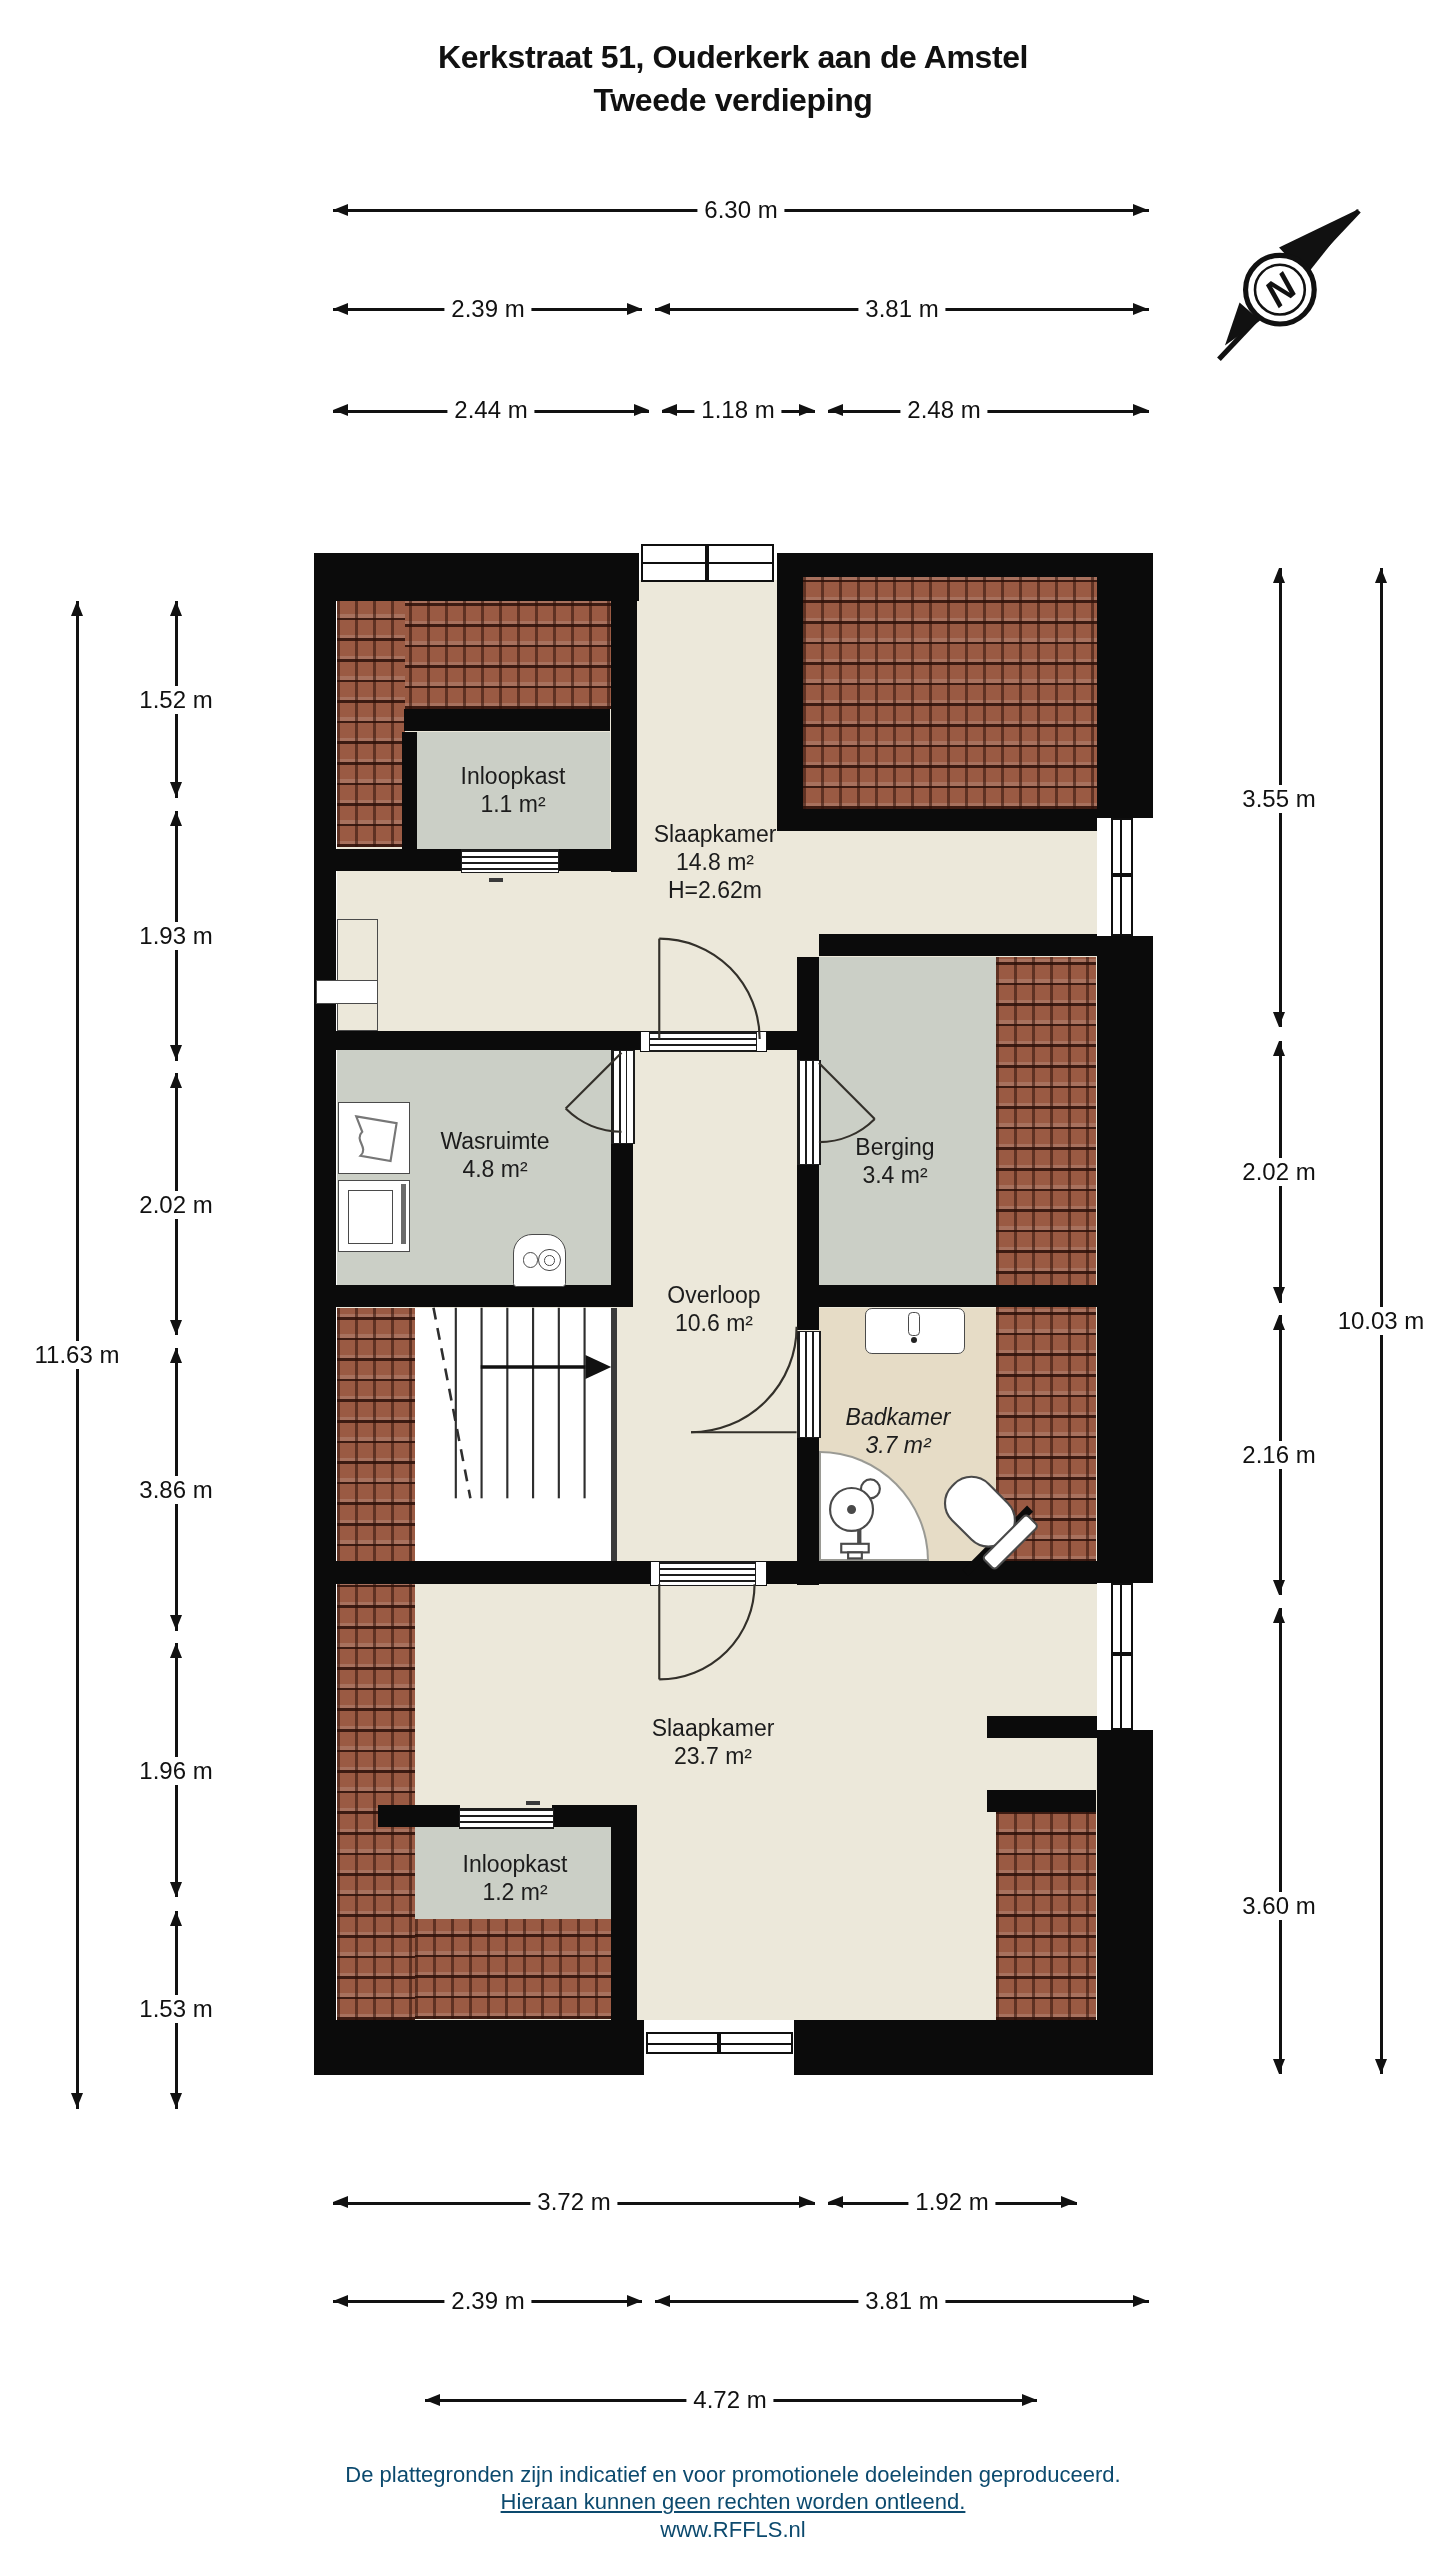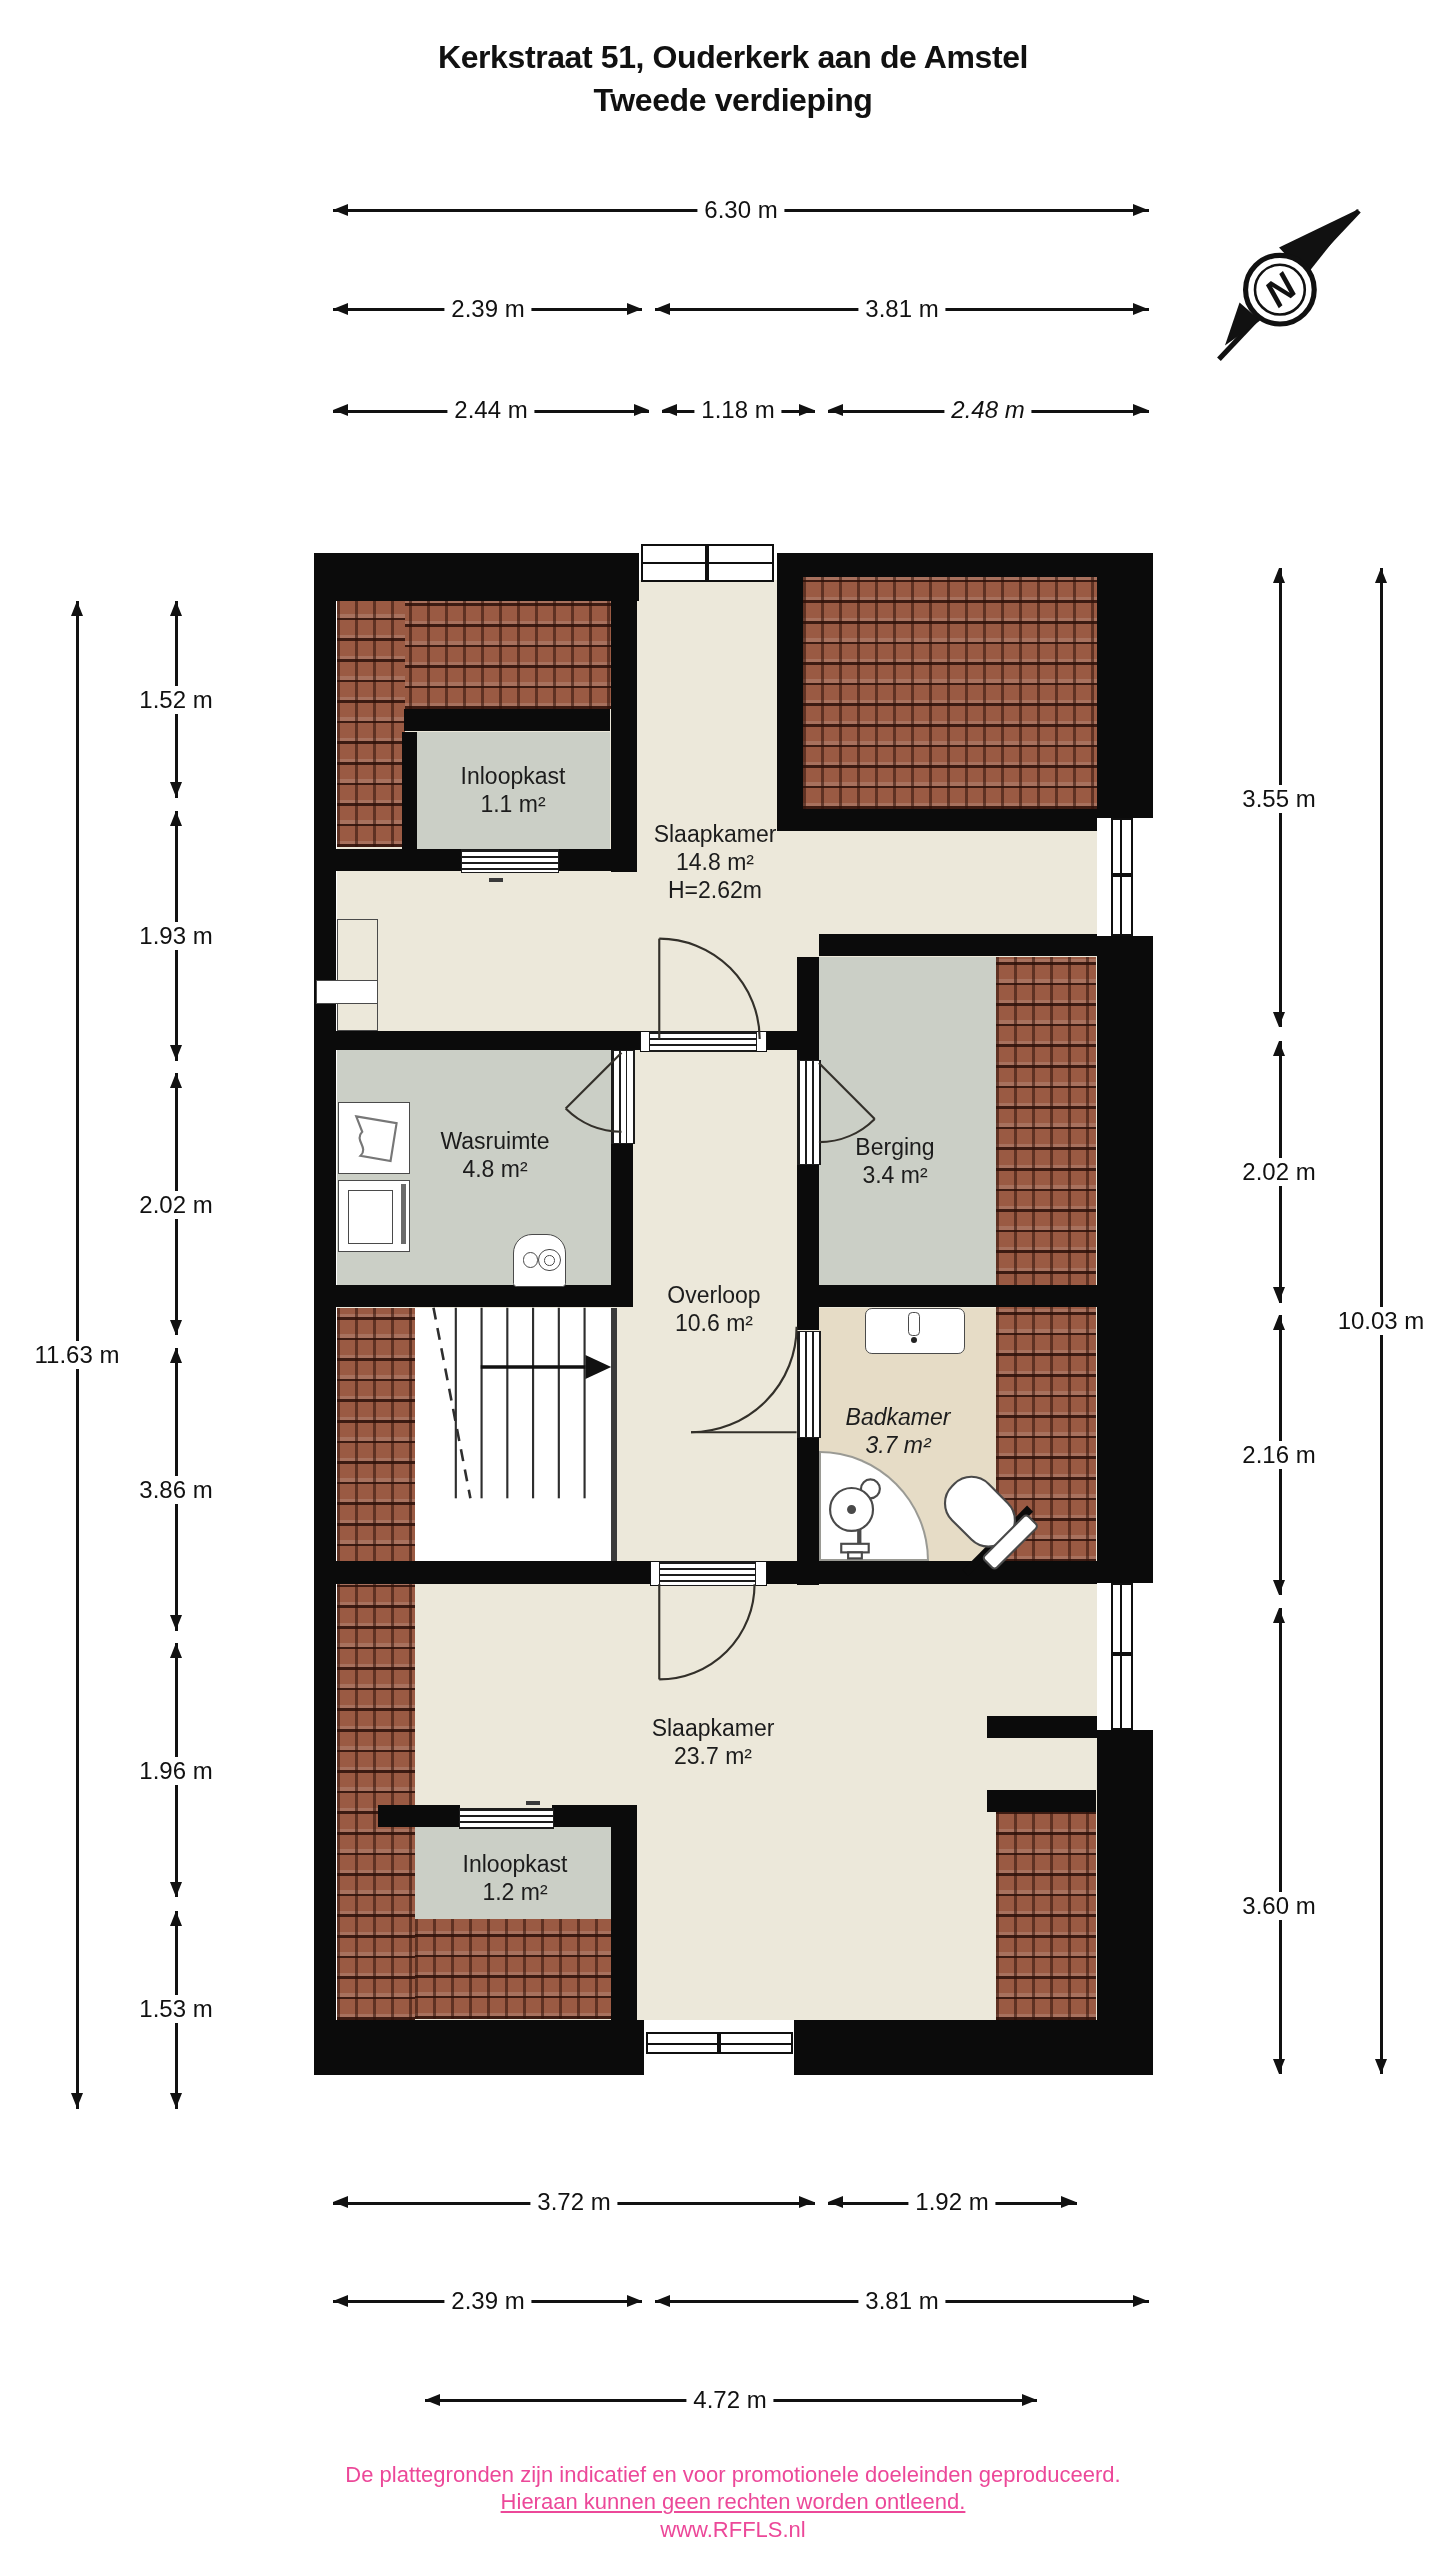--- a/index.html
+++ b/index.html
@@ -2,21 +2,21 @@
 <html style="font-size:13.7px"><head>
 <meta charset="utf-8">
 <style>
   html,body{margin:0;padding:0;background:#fff;}
   #screen{position:relative;width:1449px;height:2576px;background:#ffffff;overflow:hidden;
           font-family:"Liberation Sans",sans-serif;color:#1a1a1a;}
   .abs{position:absolute;}
   .title-line{position:absolute;left:733px;transform:translateX(-50%);white-space:nowrap;
               font-weight:bold;font-size:32px;letter-spacing:-0.4px;color:#111;}
   .footer-line{position:absolute;left:733px;transform:translateX(-50%);white-space:nowrap;
-               font-size:22px;color:#ec4899;}
+               font-size:22px;color:#0c4a6e;}
   .floor{position:absolute;background:#ece8da;}
   .brick{position:absolute;background-color:#9a5a43;
     background-image:
       repeating-linear-gradient(90deg, rgba(46,16,8,.55) 0 2.6px, rgba(0,0,0,0) 2.6px 18px),
       repeating-linear-gradient(0deg, rgba(35,10,5,.78) 0 2.6px, rgba(255,255,255,.14) 2.6px 6px, rgba(0,0,0,0) 6px 20.6px);}
   .room-gray{position:absolute;background:#cbcfc6;}
   .room-tan{position:absolute;background:#e6dcc6;}
   .room-white{position:absolute;background:#ffffff;}
   .wall{position:absolute;background:#0b0b0b;}
   .louver-h{position:absolute;background:repeating-linear-gradient(180deg,#1c1c1c 0 1.7px,#ffffff 1.7px 6px);border:0.9px solid #1c1c1c;}
@@ -188,21 +188,21 @@
       <div class="arrow" style="left: 333px; top: 404px; border-top: 6px solid transparent; border-bottom: 6px solid transparent; border-right: 15.5px solid rgb(17, 17, 17);"></div>
       <div class="arrow" style="left: 634px; top: 404px; border-top: 6px solid transparent; border-bottom: 6px solid transparent; border-left: 15.5px solid rgb(17, 17, 17);"></div>
       <div class="dim-label" style="left: 491px; top: 410px;">2.44 m</div>
       <div class="dim-line" style="left: 662px; top: 410px; width: 153px; height: 2.6px;"></div>
       <div class="arrow" style="left: 662px; top: 404px; border-top: 6px solid transparent; border-bottom: 6px solid transparent; border-right: 15.5px solid rgb(17, 17, 17);"></div>
       <div class="arrow" style="left: 799px; top: 404px; border-top: 6px solid transparent; border-bottom: 6px solid transparent; border-left: 15.5px solid rgb(17, 17, 17);"></div>
       <div class="dim-label" style="left: 738px; top: 410px;">1.18 m</div>
       <div class="dim-line" style="left: 828px; top: 410px; width: 321px; height: 2.6px;"></div>
       <div class="arrow" style="left: 828px; top: 404px; border-top: 6px solid transparent; border-bottom: 6px solid transparent; border-right: 15.5px solid rgb(17, 17, 17);"></div>
       <div class="arrow" style="left: 1133px; top: 404px; border-top: 6px solid transparent; border-bottom: 6px solid transparent; border-left: 15.5px solid rgb(17, 17, 17);"></div>
-      <div class="dim-label" style="left: 988px; top: 410px; font-style: italic;">2.48 m</div>
+      <div class="dim-label" style="left: 944px; top: 410px;">2.48 m</div>
       <div class="dim-line" style="left: 76px; top: 601px; width: 2.6px; height: 1508px;"></div>
       <div class="arrow" style="left: 71px; top: 601px; border-left: 6px solid transparent; border-right: 6px solid transparent; border-bottom: 15.5px solid rgb(17, 17, 17);"></div>
       <div class="arrow" style="left: 71px; top: 2093px; border-left: 6px solid transparent; border-right: 6px solid transparent; border-top: 15.5px solid rgb(17, 17, 17);"></div>
       <div class="dim-label" style="left: 77px; top: 1355px;">11.63 m</div>
       <div class="dim-line" style="left: 175px; top: 601px; width: 2.6px; height: 197px;"></div>
       <div class="arrow" style="left: 170px; top: 601px; border-left: 6px solid transparent; border-right: 6px solid transparent; border-bottom: 15.5px solid rgb(17, 17, 17);"></div>
       <div class="arrow" style="left: 170px; top: 782px; border-left: 6px solid transparent; border-right: 6px solid transparent; border-top: 15.5px solid rgb(17, 17, 17);"></div>
       <div class="dim-label" style="left: 176px; top: 700px;">1.52 m</div>
       <div class="dim-line" style="left: 175px; top: 811px; width: 2.6px; height: 250px;"></div>
       <div class="arrow" style="left: 170px; top: 811px; border-left: 6px solid transparent; border-right: 6px solid transparent; border-bottom: 15.5px solid rgb(17, 17, 17);"></div>

